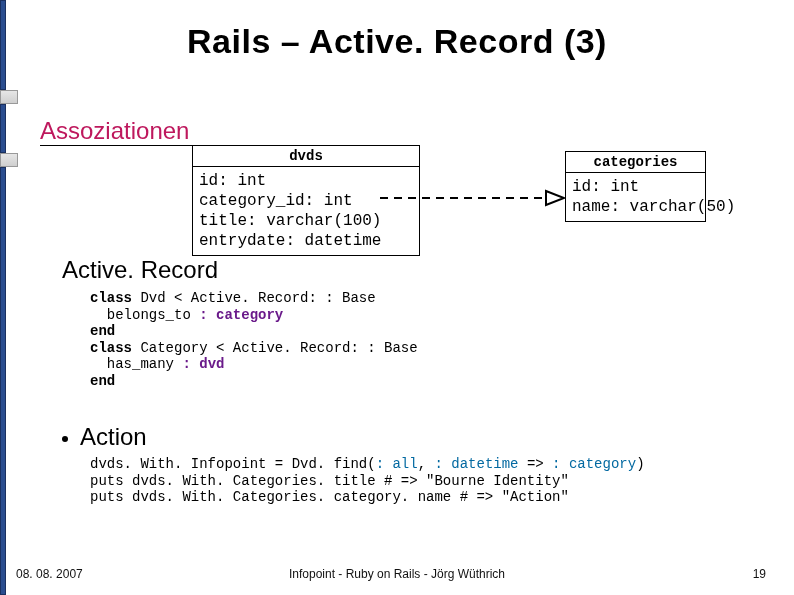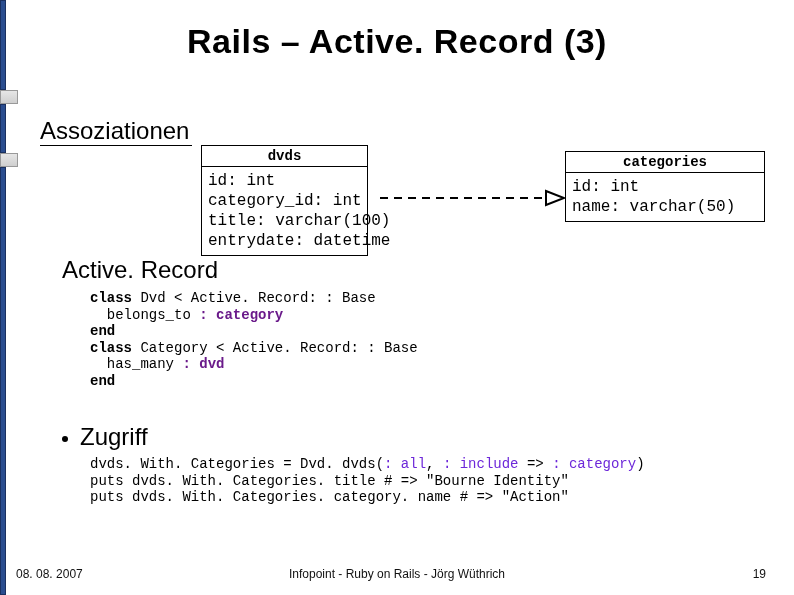--- a/index.html
+++ b/index.html
@@ -4,37 +4,37 @@
 <style>
 * { margin: 0; padding: 0; box-sizing: border-box; }
 body { width: 794px; height: 595px; font-family: Arial, Helvetica, sans-serif; background: #fff; position: relative; overflow: hidden; }
 
 .left-strip { position: absolute; left: 0; top: 0; width: 18px; height: 595px; background: #fff; }
 .left-strip .blue-seg { position: absolute; left: 0; width: 6px; background: #2a4d8f; border: 1px solid #1a3060; }
 .left-strip .gray-seg { position: absolute; left: 0; width: 18px; height: 14px; background: linear-gradient(#e6e6e6, #cfcfcf); border: 1px solid #999; }
 
 .title { position: absolute; left: 0; top: 22px; width: 794px; text-align: center; font-size: 34px; font-weight: bold; color: #000; letter-spacing: .5px; }
 
-.section-label { position: absolute; left: 40px; font-size: 24px; color: #000000; }
+.section-label { position: absolute; left: 40px; font-size: 24px; color: #be185d; }
 .bullet-label { position: absolute; font-size: 24px; color: #000; }
 
 .bullet-dot { display: inline-block; width: 6px; height: 6px; background: #000; border-radius: 50%; margin-right: 12px; vertical-align: middle; }
 
 .diagram { position: absolute; left: 185px; top: 145px; }
 .db-table { position: absolute; background: #fff; }
 .db-table .hdr { border: 1px solid #000; padding: 2px 6px; font-family: "Courier New", monospace; font-size: 14px; font-weight: bold; text-align: center; }
 .db-table .body { border: 1px solid #000; border-top: none; padding: 4px 6px; font-family: Liberation Mono, monospace; font-size: 16px; white-space: pre; line-height: 1.25; }
 
 .arrow-wrap { position: absolute; }
 .arrow-wrap svg { display: block; }
 
 .code-block { position: absolute; left: 90px; right: 6px; font-family: "Courier New", monospace; font-size: 14px; line-height: 1.18; white-space: pre; }
 .kw { font-weight: bold; }
 .sym { color: #6a1a8a; font-weight: bold; }
-.sym2 { color: #6d28d9; }
+.sym2 { color: #0369a1; }
 
 .footer { position: absolute; left: 0; bottom: 14px; width: 794px; font-size: 12px; color: #111; }
 .footer .date { position: absolute; left: 16px; bottom: 0; }
 .footer .center { position: absolute; left: 0; bottom: 0; width: 794px; text-align: center; }
 .footer .num { position: absolute; right: 28px; bottom: 0; }
 
 .underline-seg { position: absolute; height: 1px; background: #000; }
 </style>
 </head>
 <body>
@@ -46,28 +46,28 @@
   <div class="blue-seg" style="top:104px;height:49px"></div>
   <div class="blue-seg" style="top:167px;height:428px"></div>
 </div>
 
 <div class="title">Rails – Active. Record (3)</div>
 
 <div class="section-label" style="top:117px">Assoziationen</div>
 <div class="underline-seg" style="left:40px;top:145px;width:152px"></div>
 
 <div class="diagram">
-  <div class="db-table" style="left:16px;top:0;width:167px">
+  <div class="db-table" style="left:7px;top:0;width:228px">
     <div class="hdr">dvds</div>
     <div class="body">id: int
 category_id: int
 title: varchar(100)
 entrydate: datetime</div>
   </div>
-  <div class="db-table" style="left:380px;top:6px;width:200px">
+  <div class="db-table" style="left:380px;top:6px;width:141px">
     <div class="hdr">categories</div>
     <div class="body">id: int
 name: varchar(50)</div>
   </div>
   <div class="arrow-wrap" style="left:195px;top:44px">
     <svg width="186" height="18">
         <line x1="0" y1="9" x2="166" y2="9" stroke="#000" stroke-width="2" stroke-dasharray="8 6"></line>
         <polygon points="166,2 184,9 166,16" fill="none" stroke="#000" stroke-width="2"></polygon>
       </svg>
   </div>
@@ -75,23 +75,23 @@
 
 <div class="bullet-label" style="left:62px;top:256px">Active. Record</div>
 
 <div class="code-block" style="top:290px"><span class="kw">class</span><span> Dvd &lt; Active. Record: : Base</span>
 <span>  belongs_to </span><span class="sym">: category</span>
 <span class="kw">end</span>
 <span class="kw">class</span><span> Category &lt; Active. Record: : Base</span>
 <span>  has_many </span><span class="sym">: dvd</span>
 <span class="kw">end</span></div>
 
-<div class="bullet-label" style="left:62px;top:423px"><span class="bullet-dot"></span><span>Zugriff</span></div>
+<div class="bullet-label" style="left:62px;top:423px"><span class="bullet-dot"></span><span>Action</span></div>
 
-<div class="code-block" style="top:456px;left:90px"><span>dvds. With. Categories = Dvd. dvds(</span><span class="sym2">: all</span><span>, </span><span class="sym2">: include</span><span> =&gt; </span><span class="sym2">: category</span><span>)</span>
+<div class="code-block" style="top:456px;left:90px"><span>dvds. With. Infopoint = Dvd. find(</span><span class="sym2">: all</span><span>, </span><span class="sym2">: datetime</span><span> =&gt; </span><span class="sym2">: category</span><span>)</span>
 <span>puts dvds. With. Categories. title # =&gt; "Bourne Identity"</span>
 <span>puts dvds. With. Categories. category. name # =&gt; "Action"</span></div>
 
 <div class="footer">
   <div class="date">08. 08. 2007</div>
   <div class="center">Infopoint - Ruby on Rails - Jörg Wüthrich</div>
   <div class="num">19</div>
 </div>
 
 </body></html>

